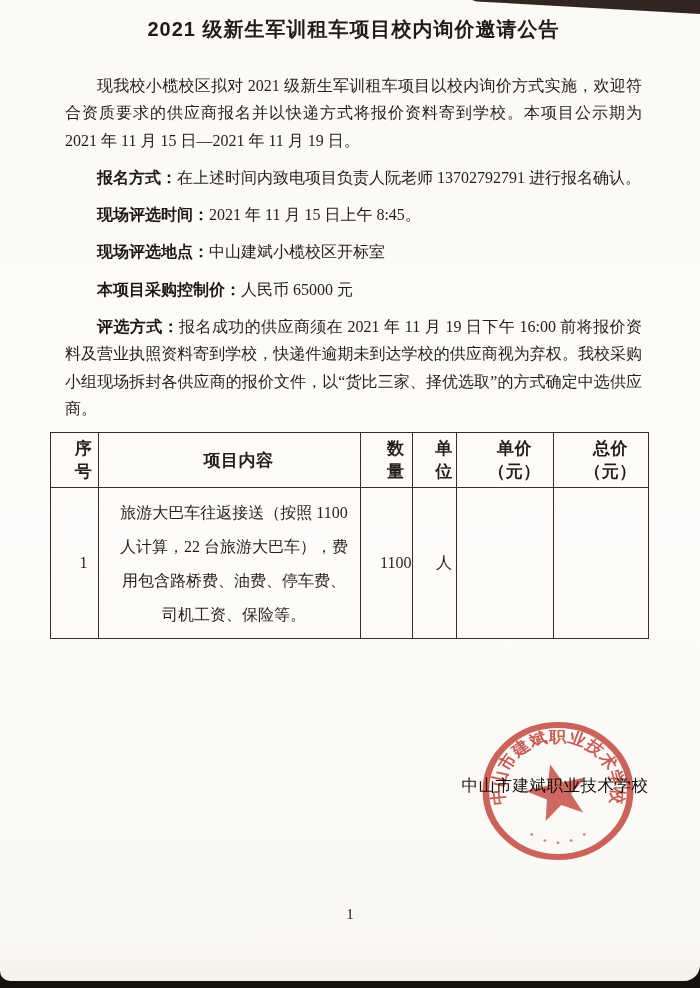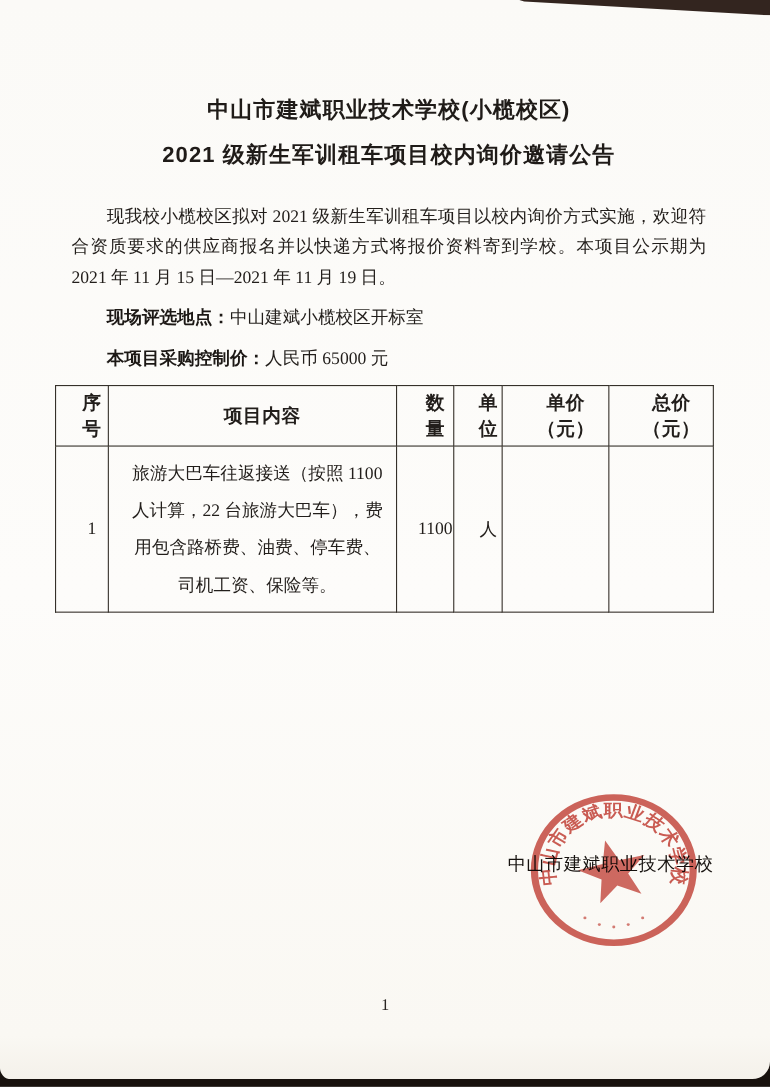--- a/index.html
+++ b/index.html
@@ -78,27 +78,29 @@
 </style>
 </head>
 <body>
 
 <div class="paper">
 
   <div class="artifact-top"></div>
 
   <div class="content">
 
-    <div class="title t1">中山市建斌职业技术学校(小榄校区)</div>
     <div class="title t2">2021 级新生军训租车项目校内询价邀请公告</div>
 
     <div class="body-text">
       <p><b class="lbl"></b><span>现我校小榄校区拟对 2021 级新生军训租车项目以校内询价方式实施，欢迎符合资质要求的供应商报名并以快递方式将报价资料寄到学校。本项目公示期为 2021 年 11 月 15 日—2021 年 11 月 19 日。</span></p>
+      <p><b class="lbl">报名方式：</b><span>在上述时间内致电项目负责人阮老师 13702792791 进行报名确认。</span></p>
+      <p><b class="lbl">现场评选时间：</b><span>2021 年 11 月 15 日上午 8:45。</span></p>
       <p><b class="lbl">现场评选地点：</b><span>中山建斌小榄校区开标室</span></p>
       <p><b class="lbl">本项目采购控制价：</b><span>人民币 65000 元</span></p>
+      <p><b class="lbl">评选方式：</b><span>报名成功的供应商须在 2021 年 11 月 19 日下午 16:00 前将报价资料及营业执照资料寄到学校，快递件逾期未到达学校的供应商视为弃权。我校采购小组现场拆封各供应商的报价文件，以“货比三家、择优选取”的方式确定中选供应商。</span></p>
     </div>
 
     <table class="quote">
       <colgroup>
         <col style="width:48px">
           <col style="width:262px">
           <col style="width:46px">
         <col style="width:44px">
           <col style="width:97px">
           <col style="width:95px">

